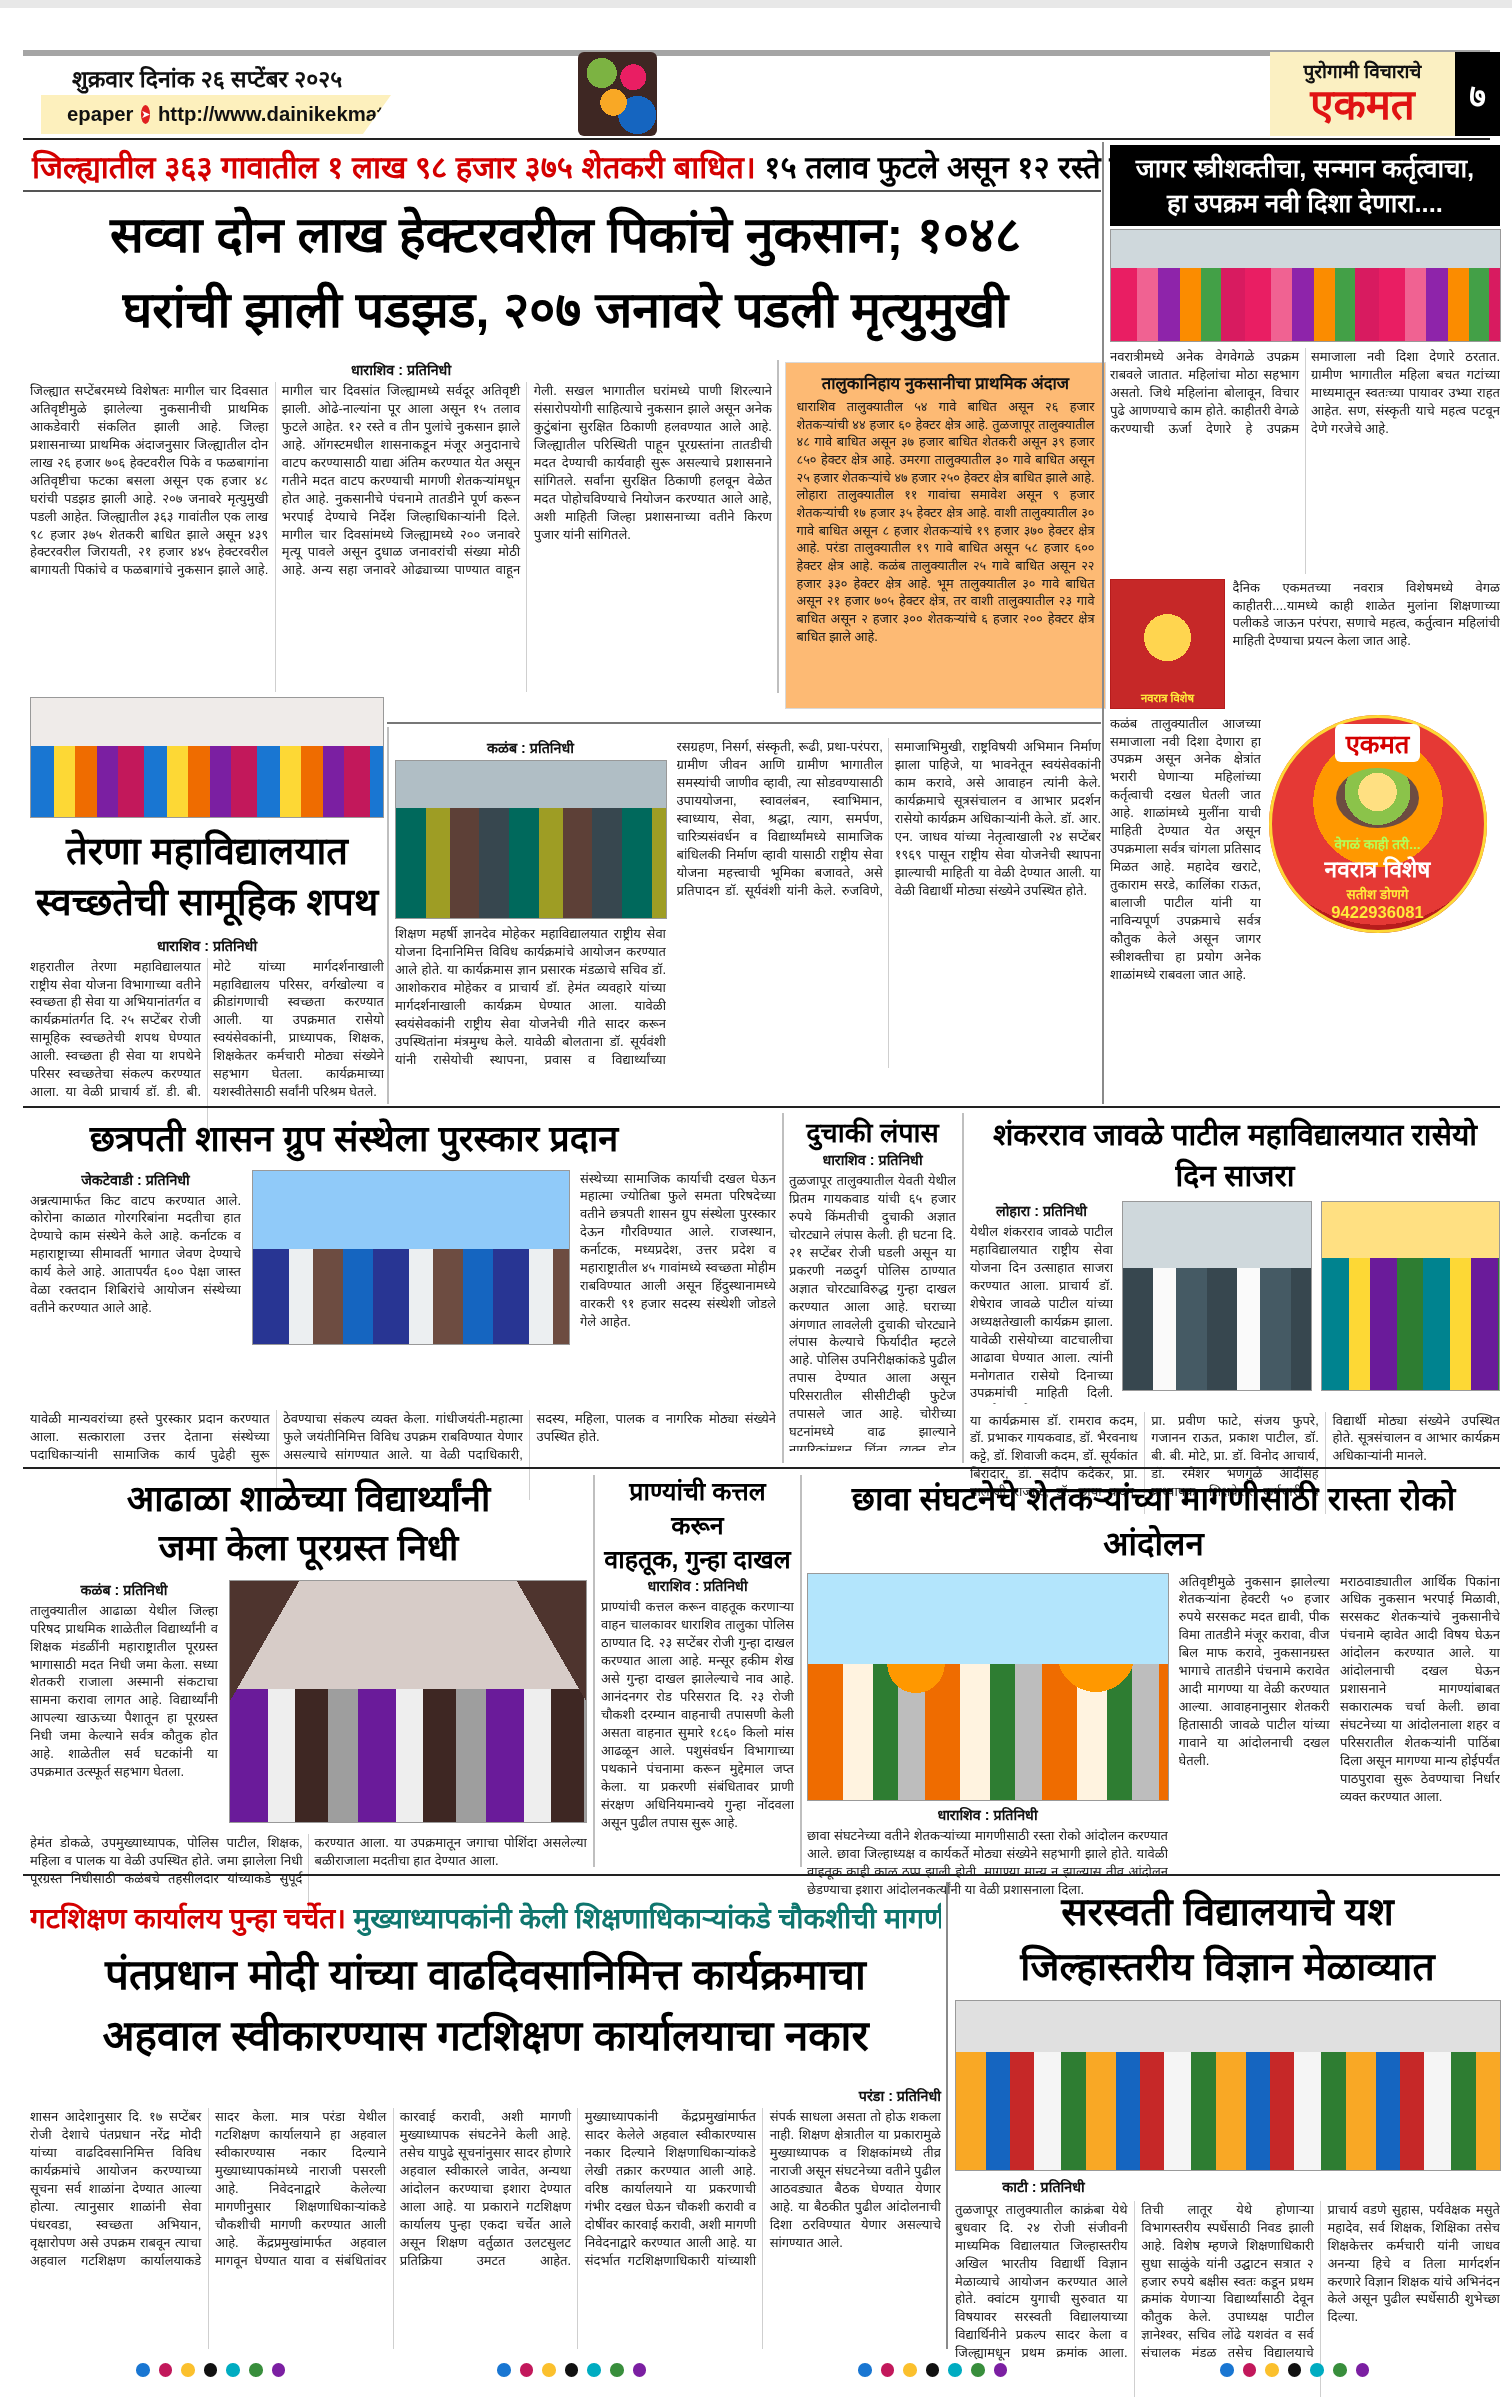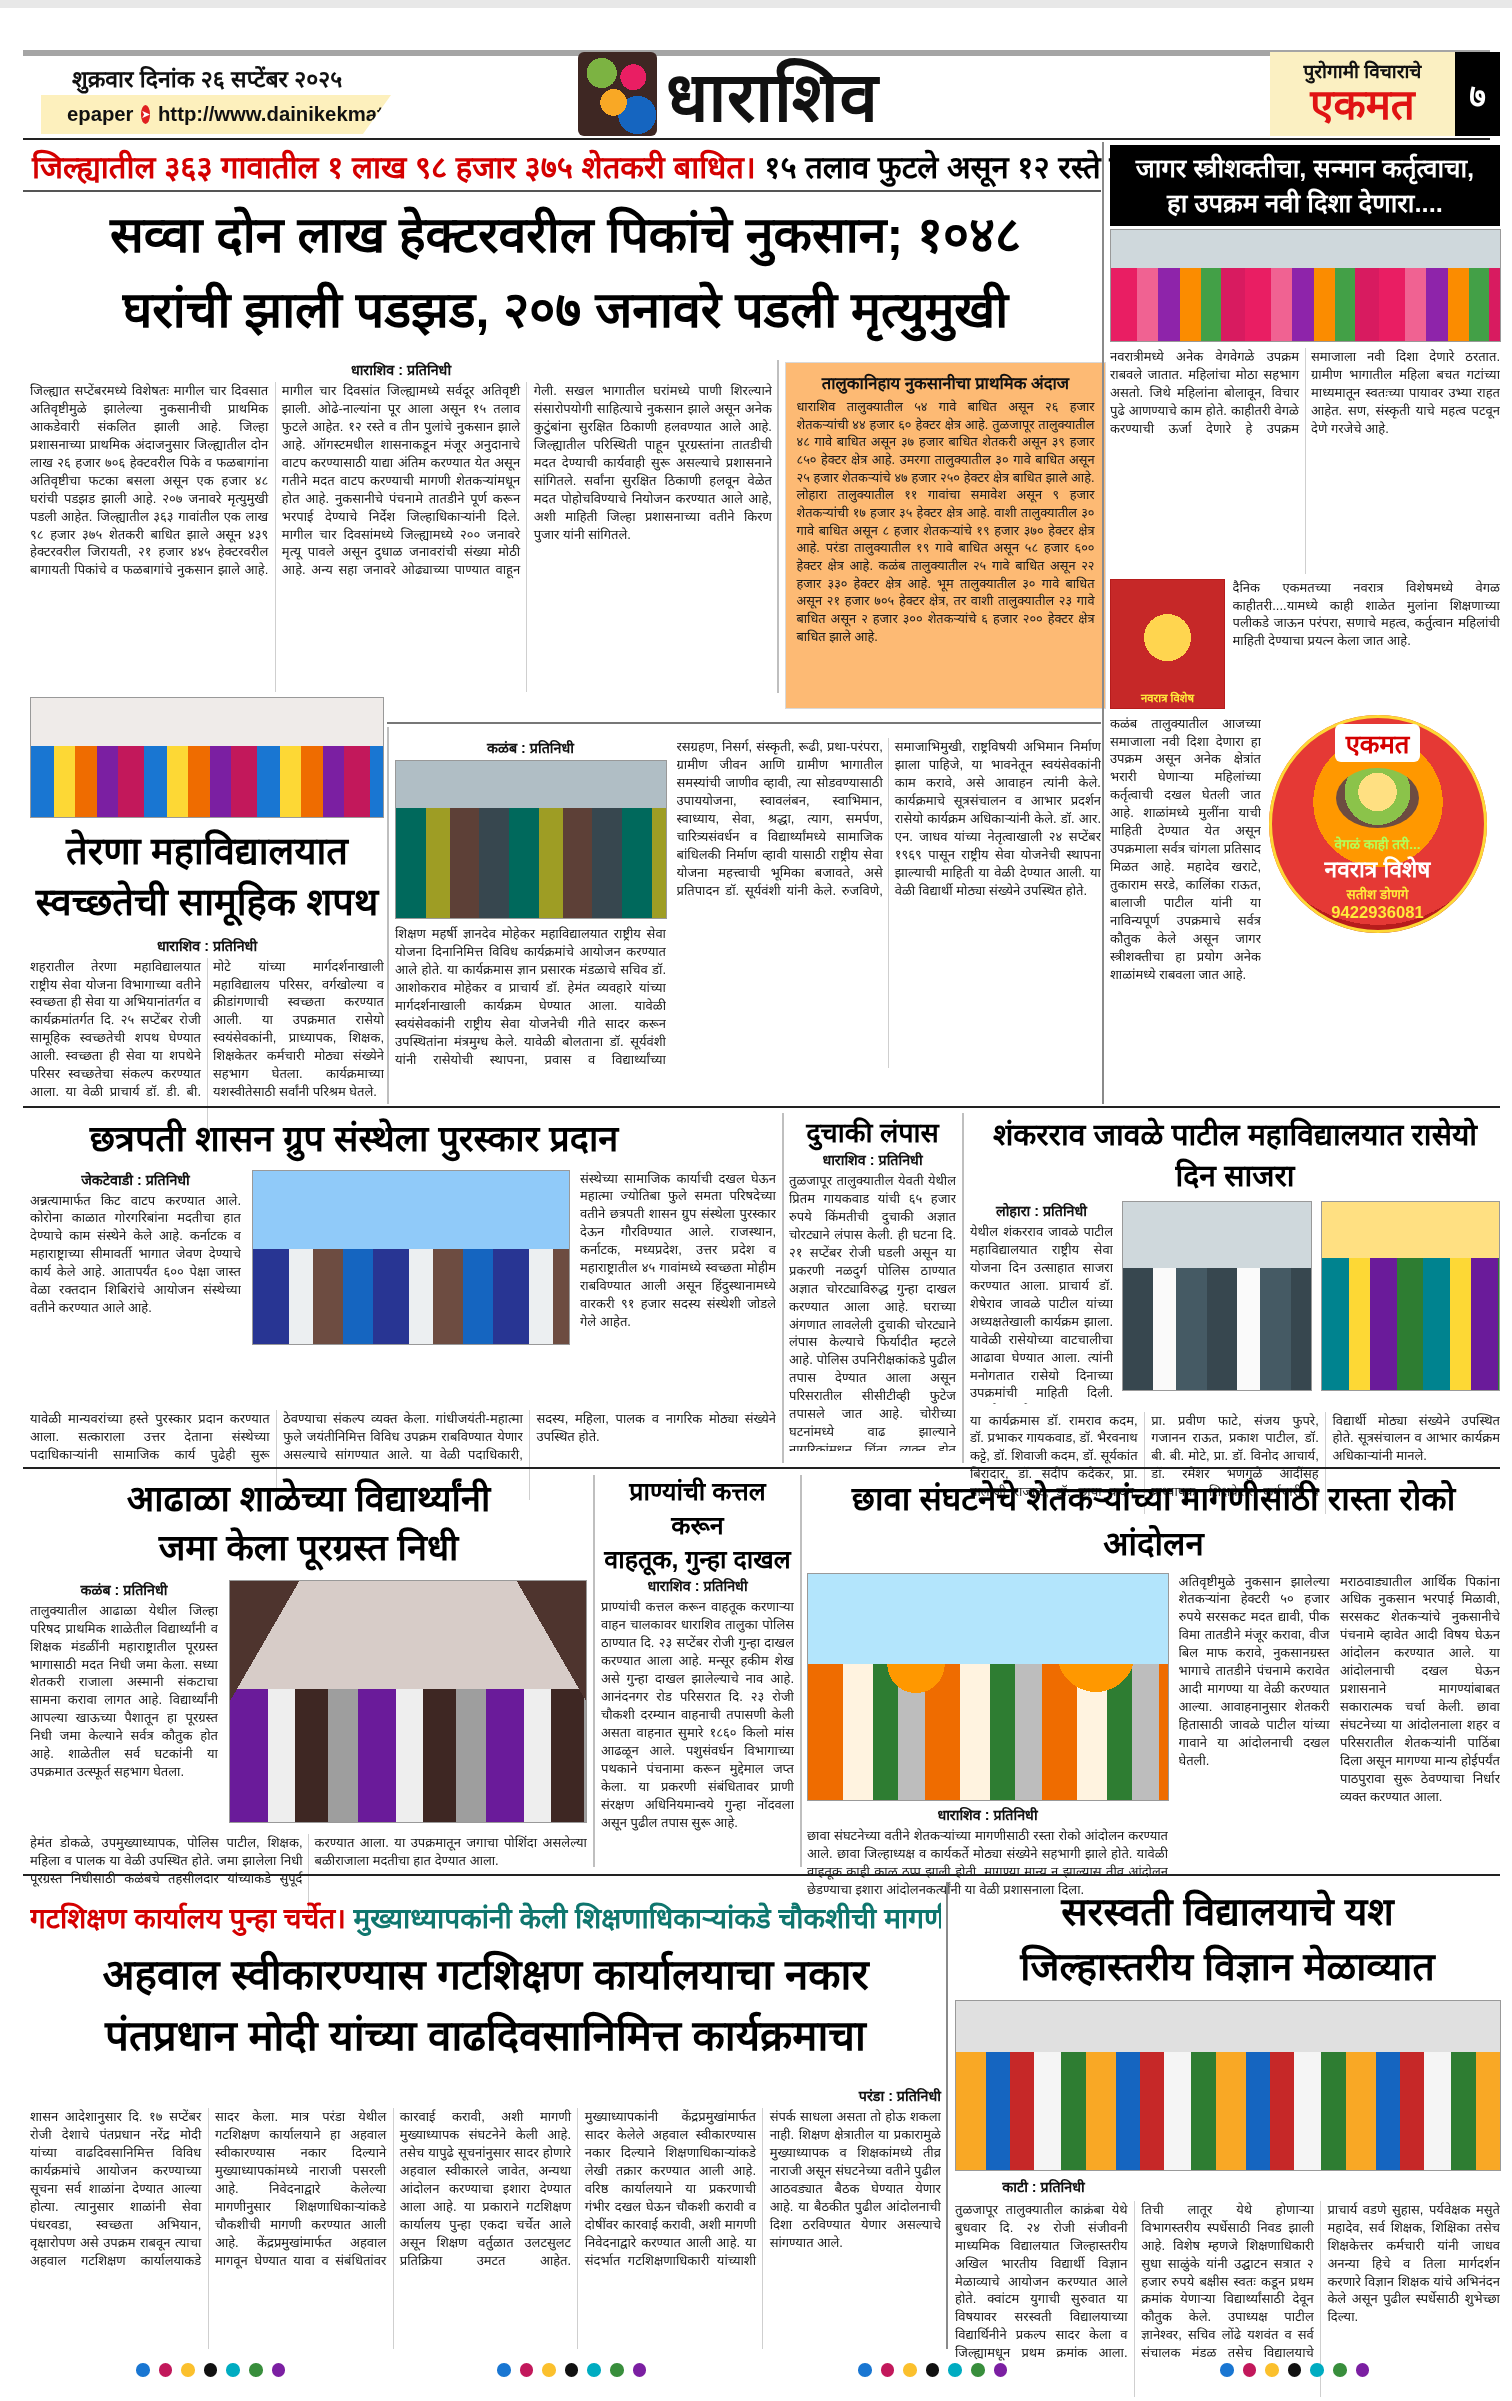--- a/index.html
+++ b/index.html
@@ -35,21 +35,20 @@
     <span style="font-size:20.3px;font-weight:bold;">http://www.dainikekmat.com</span>
   </div>
 
   <div class="abs" style="left:578px;top:44px;width:79px;height:84px;border-radius:6px;background:
     radial-gradient(circle at 30% 25%,#7cb342 0 18%,transparent 18%),
     radial-gradient(circle at 70% 30%,#e91e63 0 16%,transparent 16%),
     radial-gradient(circle at 45% 60%,#f9a825 0 20%,transparent 20%),
     radial-gradient(circle at 75% 75%,#1565c0 0 22%,transparent 22%),
     linear-gradient(140deg,#3e2723 0 100%);"></div>
 
-  <div class="abs" style="left:666px;top:39px;font-size:69px;font-weight:800;letter-spacing:0.8px;">धाराशिव</div>
 
   <div class="abs" style="left:1270px;top:44px;width:185px;height:84px;background:#fbf0c2;text-align:center;padding-top:6px;box-sizing:border-box;">
     <div style="font-size:19px;font-weight:bold;">पुरोगामी विचाराचे</div>
     <div style="font-size:42px;font-weight:800;color:#e01313;line-height:1.0;">एकमत</div>
   </div>
 
   <div class="abs" style="left:1455px;top:44px;width:45px;height:84px;background:#000;color:#fff;display:flex;align-items:center;justify-content:center;font-size:32px;font-weight:bold;">७</div>
 
   <div class="hline" style="left:22.6px;top:130px;width:1467px;height:2.3px;"></div>
 
@@ -227,22 +226,22 @@
     </div>
   </div>
 
   <div class="hline" style="left:22.6px;top:1866px;width:1477px;height:2.3px;"></div>
 
   <div class="abs" style="left:30px;top:1890px;width:911px;font-size:28px;font-weight:800;white-space:nowrap;overflow:hidden;">
     <span style="color:#d40000;">गटशिक्षण कार्यालय पुन्हा चर्चेत।</span>
     <span style="color:#0f766e;">मुख्याध्यापकांनी केली शिक्षणाधिकाऱ्यांकडे चौकशीची मागणी</span>
   </div>
   <div class="abs hl" style="left:30px;top:1937px;width:911px;font-size:42px;line-height:1.45;">
+    <div>पंतप्रधान मोदी यांच्या वाढदिवसानिमित्त कार्यक्रमाचा</div>
     <div>अहवाल स्वीकारण्यास गटशिक्षण कार्यालयाचा नकार</div>
-    <div>पंतप्रधान मोदी यांच्या वाढदिवसानिमित्त कार्यक्रमाचा</div>
   </div>
   <div class="abs" style="left:30px;top:2078px;width:911px;">
     <div class="byline" style="text-align:right;padding-left:30px;">परंडा : प्रतिनिधी</div>
     <div class="body-text cols5" style="height:241px;overflow:hidden;">शासन आदेशानुसार दि. १७ सप्टेंबर रोजी देशाचे पंतप्रधान नरेंद्र मोदी यांच्या वाढदिवसानिमित्त विविध कार्यक्रमांचे आयोजन करण्याच्या सूचना सर्व शाळांना देण्यात आल्या होत्या. त्यानुसार शाळांनी सेवा पंधरवडा, स्वच्छता अभियान, वृक्षारोपण असे उपक्रम राबवून त्याचा अहवाल गटशिक्षण कार्यालयाकडे सादर केला. मात्र परंडा येथील गटशिक्षण कार्यालयाने हा अहवाल स्वीकारण्यास नकार दिल्याने मुख्याध्यापकांमध्ये नाराजी पसरली आहे. निवेदनाद्वारे केलेल्या मागणीनुसार शिक्षणाधिकाऱ्यांकडे चौकशीची मागणी करण्यात आली आहे. केंद्रप्रमुखांमार्फत अहवाल मागवून घेण्यात यावा व संबंधितांवर कारवाई करावी, अशी मागणी मुख्याध्यापक संघटनेने केली आहे. तसेच यापुढे सूचनांनुसार सादर होणारे अहवाल स्वीकारले जावेत, अन्यथा आंदोलन करण्याचा इशारा देण्यात आला आहे. या प्रकाराने गटशिक्षण कार्यालय पुन्हा एकदा चर्चेत आले असून शिक्षण वर्तुळात उलटसुलट प्रतिक्रिया उमटत आहेत. मुख्याध्यापकांनी केंद्रप्रमुखांमार्फत सादर केलेले अहवाल स्वीकारण्यास नकार दिल्याने शिक्षणाधिकाऱ्यांकडे लेखी तक्रार करण्यात आली आहे. वरिष्ठ कार्यालयाने या प्रकरणाची गंभीर दखल घेऊन चौकशी करावी व दोषींवर कारवाई करावी, अशी मागणी निवेदनाद्वारे करण्यात आली आहे. या संदर्भात गटशिक्षणाधिकारी यांच्याशी संपर्क साधला असता तो होऊ शकला नाही. शिक्षण क्षेत्रातील या प्रकारामुळे मुख्याध्यापक व शिक्षकांमध्ये तीव्र नाराजी असून संघटनेच्या वतीने पुढील आठवड्यात बैठक घेण्यात येणार आहे. या बैठकीत पुढील आंदोलनाची दिशा ठरविण्यात येणार असल्याचे सांगण्यात आले.</div>
   </div>
 
   <div class="vline" style="left:946px;top:1874px;height:467px;background:#8a8a8a;"></div>
   <div class="abs" style="left:955px;top:1877px;width:545px;">
     <div class="hl" style="font-size:39px;line-height:1.4;">
       <div>सरस्वती विद्यालयाचे यश</div>

